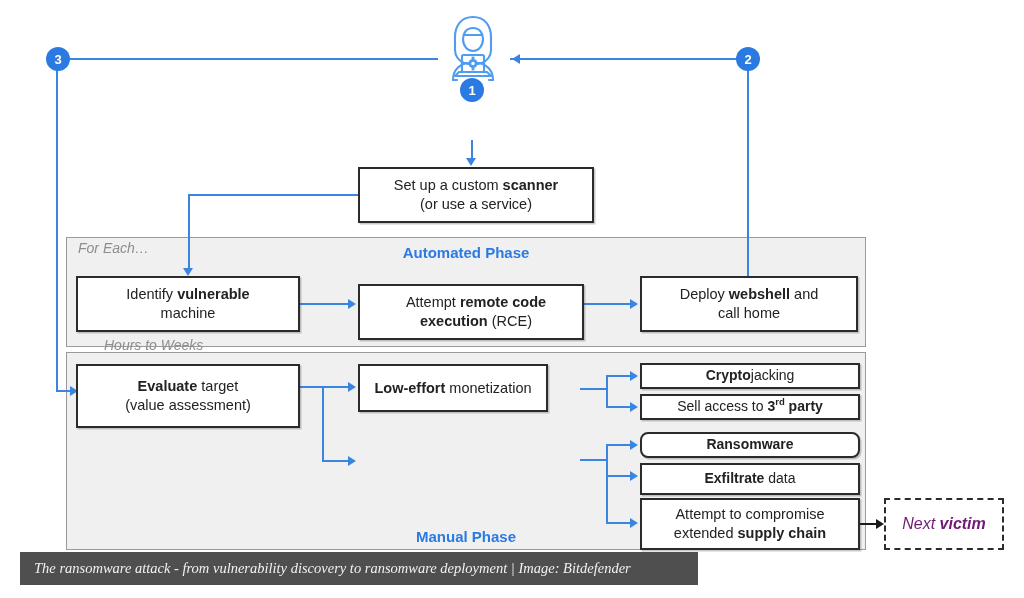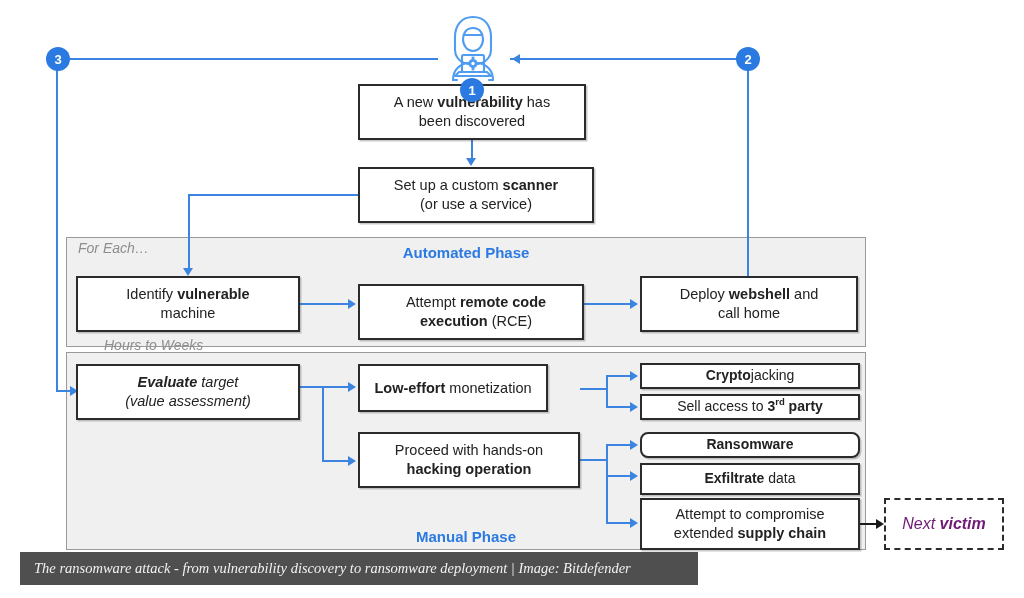--- a/index.html
+++ b/index.html
@@ -66,21 +66,21 @@
     padding: 2px 6px;
     box-shadow: 1.5px 1.5px 0 rgba(60,60,60,0.28);
   }
   .box b { font-weight: bold; }
 
   #box-vuln     { left: 358px; top: 84px;  width: 228px; height: 56px; }
   #box-scanner  { left: 358px; top: 167px; width: 236px; height: 56px; }
   #box-identify { left: 76px;  top: 276px; width: 224px; height: 56px; }
   #box-rce      { left: 358px; top: 284px; width: 226px; height: 56px; padding-left: 16px; }
   #box-webshell { left: 640px; top: 276px; width: 218px; height: 56px; }
-  #box-evaluate { left: 76px;  top: 364px; width: 224px; height: 56px; font-style: italic; }
+  #box-evaluate { left: 76px;  top: 364px; width: 224px; height: 64px; }
   #box-loweffort{ left: 358px; top: 364px; width: 190px; height: 48px; }
   #box-handson  { left: 358px; top: 432px; width: 222px; height: 56px; }
   #box-crypto   { left: 640px; top: 363px; width: 220px; height: 26px; }
   #box-sell     { left: 640px; top: 394px; width: 220px; height: 26px; align-items: flex-end; }
   #box-ransom   { left: 640px; top: 432px; width: 220px; height: 26px; border-radius: 8px; }
   #box-exfil    { left: 640px; top: 463px; width: 220px; height: 32px; }
   #box-supply   { left: 640px; top: 498px; width: 220px; height: 52px; }
 
   #box-crypto, #box-sell, #box-ransom, #box-exfil { font-size: 14px; }
 
@@ -265,26 +265,20 @@
       <rect x="29.3" y="48.1" width="3.2" height="2.8"></rect>
       <rect x="39.5" y="48.1" width="3.2" height="2.8"></rect>
     </g>
     <circle cx="36" cy="49.5" r="1.7" fill="#ffffff"></circle>
   </svg>
 
   <div class="badge" id="badge-1">1</div>
   <div class="badge" id="badge-2">2</div>
   <div class="badge" id="badge-3">3</div>
 
-  <div class="box" id="box-vuln">
-    <div>
-      <span>A new </span><b>vulnerability</b><span> has</span><br>
-      <span>been discovered</span>
-    </div>
-  </div>
 
   <div class="box" id="box-scanner">
     <div>
       <span>Set up a custom </span><b>scanner</b><br>
       <span>(or use a service)</span>
     </div>
   </div>
 
   <div class="box" id="box-identify">
     <div>
@@ -313,26 +307,20 @@
       <span>(value assessment)</span>
     </div>
   </div>
 
   <div class="box" id="box-loweffort">
     <div>
       <b>Low-effort</b><span> monetization</span>
     </div>
   </div>
 
-  <div class="box" id="box-handson">
-    <div>
-      <span>Proceed with hands-on</span><br>
-      <b>hacking operation</b>
-    </div>
-  </div>
 
   <div class="box" id="box-crypto">
     <div>
       <b>Crypto</b><span>jacking</span>
     </div>
   </div>
 
   <div class="box" id="box-sell">
     <div>
       <span>Sell access to </span><b><span>3</span><sup>rd</sup><span> party</span></b>

